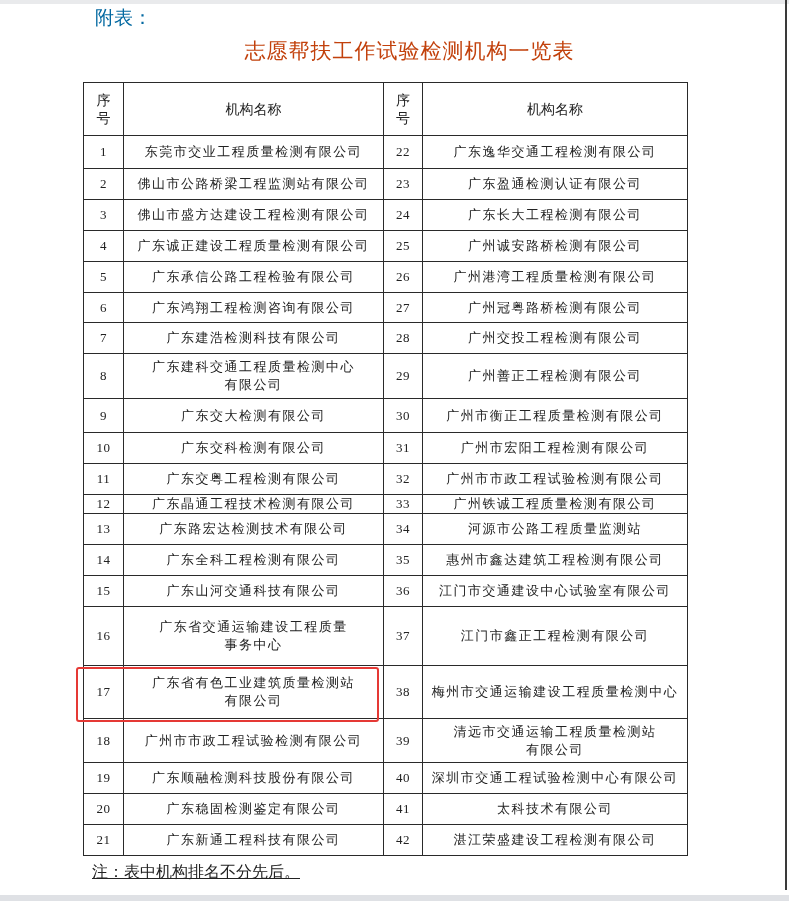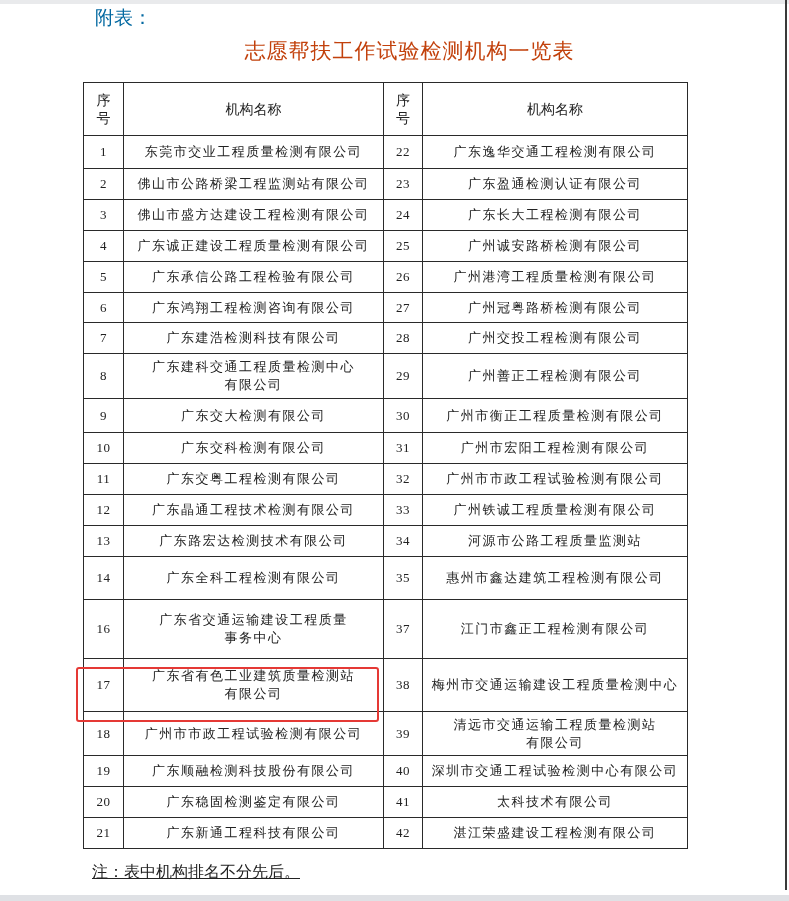--- a/index.html
+++ b/index.html
@@ -161,48 +161,58 @@
       <tr style="height: 31px;">
         <td class="num">11</td>
         <td class="name">
           <span class="line2">广东交粤工程检测有限公司</span>
         </td>
         <td class="num">32</td>
         <td class="name">
           <span class="line2">广州市市政工程试验检测有限公司</span>
         </td>
       </tr>
-      <tr style="height: 31px;">
+      <tr style="height: 19px;">
         <td class="num">12</td>
         <td class="name">
           <span class="line2">广东晶通工程技术检测有限公司</span>
         </td>
         <td class="num">33</td>
         <td class="name">
           <span class="line2">广州铁诚工程质量检测有限公司</span>
         </td>
       </tr>
       <tr style="height: 31px;">
         <td class="num">13</td>
         <td class="name">
           <span class="line2">广东路宏达检测技术有限公司</span>
         </td>
         <td class="num">34</td>
         <td class="name">
           <span class="line2">河源市公路工程质量监测站</span>
         </td>
       </tr>
-      <tr style="height: 43px;">
+      <tr style="height: 31px;">
         <td class="num">14</td>
         <td class="name">
           <span class="line2">广东全科工程检测有限公司</span>
         </td>
         <td class="num">35</td>
         <td class="name">
           <span class="line2">惠州市鑫达建筑工程检测有限公司</span>
+        </td>
+      </tr>
+      <tr style="height: 31px;">
+        <td class="num">15</td>
+        <td class="name">
+          <span class="line2">广东山河交通科技有限公司</span>
+        </td>
+        <td class="num">36</td>
+        <td class="name">
+          <span class="line2">江门市交通建设中心试验室有限公司</span>
         </td>
       </tr>
       <tr style="height: 59px;">
         <td class="num">16</td>
         <td class="name">
           <span class="line2">广东省交通运输建设工程质量</span>
           <span class="line2">事务中心</span>
         </td>
         <td class="num">37</td>
         <td class="name">

